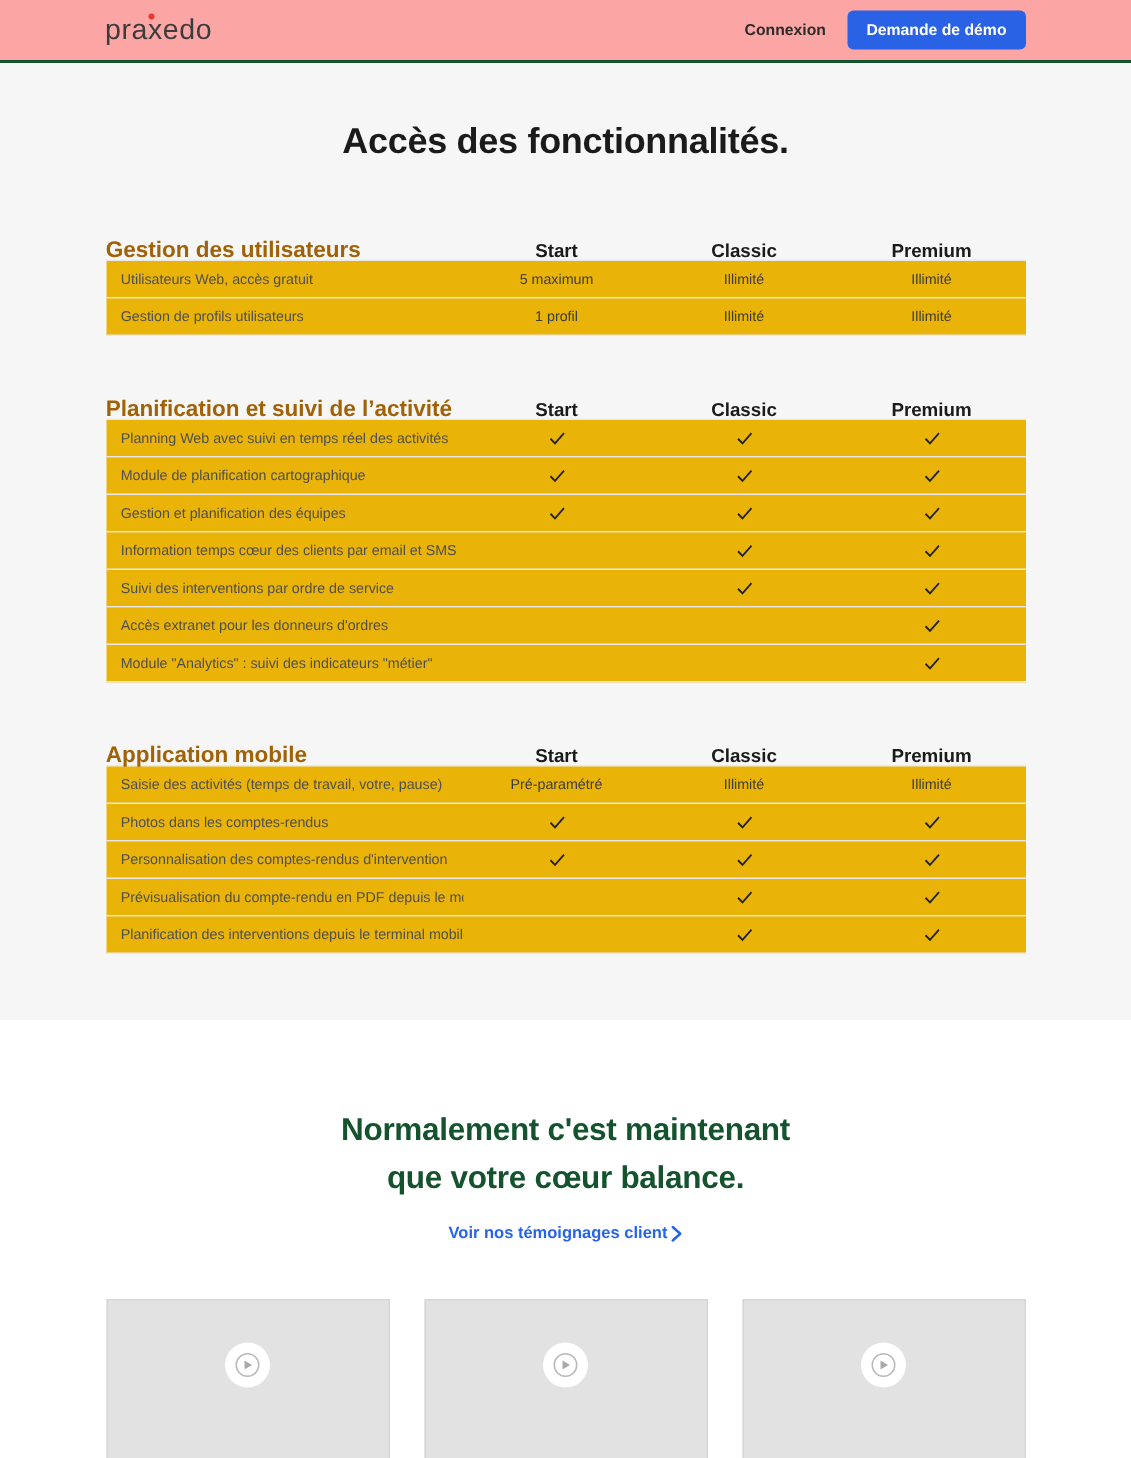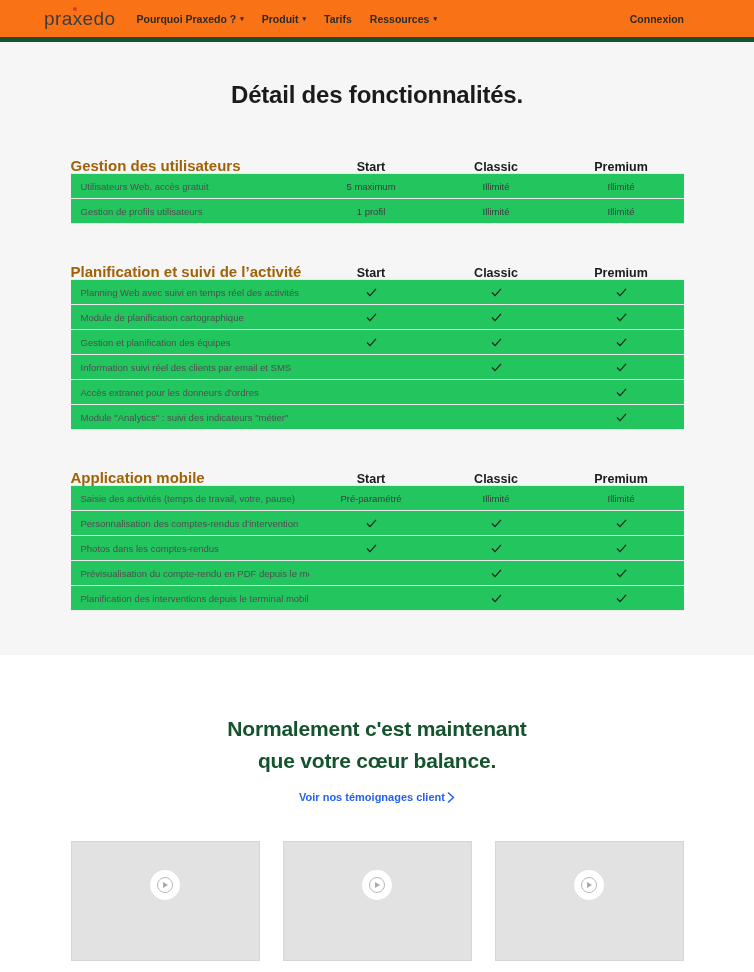--- a/index.html
+++ b/index.html
@@ -1,21 +1,21 @@
 <!DOCTYPE html>
 <html><head>
 <meta charset="utf-8">
 <style>
   * { margin:0; padding:0; box-sizing:border-box; }
   html,body { width:754px; height:972px; overflow:hidden; background:#fff;
     font-family:"Liberation Sans", sans-serif; color:#222; }
 
   
-  .header { height:42px; background:#f97316; border-bottom:5px solid #14532d;
-    display:flex; align-items:center; padding:0 70px 0 44px; position:relative; }
+  .header { height:42px; background:#fca5a5; border-bottom:2px solid #14532d;
+    display:flex; align-items:center; padding:0 70px 0 70px; position:relative; }
   .logo { position:relative; font-size:19px; font-weight:400; color:#3c3c3c;
     letter-spacing:0.4px; cursor:pointer; line-height:1; }
   .logo-dot { position:absolute; width:4px; height:4px; border-radius:50%;
     background:#e8352e; left:29px; top:-2px; }
   .nav { display:flex; align-items:center; margin-left:12px; }
   .nav-item { display:flex; align-items:center; font-size:10.5px; font-weight:700;
     color:#2b2b2b; padding:0 9px; cursor:pointer; white-space:nowrap; }
   .caret { font-size:7px; color:#2b2b2b; margin-left:4px; line-height:1; }
   .header-right { margin-left:auto; display:flex; align-items:center; }
   .connexion { font-size:10.5px; font-weight:700; color:#2b2b2b; cursor:pointer; }
@@ -29,21 +29,21 @@
     color:#1b1b1b; letter-spacing:-0.2px; line-height:29px; margin-bottom:35px; }
   .container { width:613px; margin:0 auto; }
   .feature-table { margin-bottom:26px; }
   .feature-table:last-child { margin-bottom:0; }
   .table-head { display:flex; align-items:baseline; height:17px; margin-bottom:12px; }
   .table-title { flex:1; font-size:15px; font-weight:700; color:#a16207; }
   .plan-cols { display:flex;margin-top:16px; }
   .plan-col { width:125px; text-align:center; }
   .plan-name { font-size:12.5px; font-weight:700; color:#1b1b1b; }
   .rows { border-top:1px solid #e9e9e9; }
-  .row { display:flex; align-items:center; background:#22c55e; height:25px;
+  .row { display:flex; align-items:center; background:#eab308; height:25px;
     border-bottom:1px solid #e9e9e9; }
   .row-label { flex:1; font-size:9.5px; color:#4f4f4f; padding-left:10px;
     white-space:nowrap; overflow:hidden; }
   .cell { font-size:9.5px; color:#3c3c3c; display:flex; align-items:center;
     justify-content:center; }
 
   
   .testimonials { background:#fff; padding-top:58px; text-align:center; }
   .testimonials-heading { font-size:21px; font-weight:700; color:#14532d;
     line-height:32px; letter-spacing:-0.2px; }
@@ -62,44 +62,28 @@
     margin-left:1px; }
 </style>
 </head>
 <body>
 
 <div class="header">
   <div class="logo">
     <span>praxedo</span>
     <span class="logo-dot"></span>
   </div>
-  <nav class="nav" id="nav">
-      <div class="nav-item">
-        <span>Pourquoi Praxedo ?</span>
-        <span class="caret">▾</span>
-      </div>
-      <div class="nav-item">
-        <span>Produit</span>
-        <span class="caret">▾</span>
-      </div>
-      <div class="nav-item">
-        <span>Tarifs</span>
-      </div>
-      <div class="nav-item">
-        <span>Ressources</span>
-        <span class="caret">▾</span>
-      </div>
-    </nav>
   <div class="header-right">
     <span class="connexion">Connexion</span>
+    <button class="cta-btn">Demande de démo</button>
   </div>
 </div>
 
 <div class="features">
-  <h1 class="features-title">Détail des fonctionnalités.</h1>
+  <h1 class="features-title">Accès des fonctionnalités.</h1>
   <div class="container" id="tables">
   <section class="feature-table">
     <div class="table-head">
       <h2 class="table-title">Gestion des utilisateurs</h2>
       <div class="plan-cols">
             <div class="plan-col plan-name">Start</div>
             <div class="plan-col plan-name">Classic</div>
             <div class="plan-col plan-name">Premium</div>
           </div>
     </div>
@@ -177,21 +161,35 @@
                 <path d="M1 4.5 L4 7.6 L10 0.8" fill="none" stroke="#222" stroke-width="1.2"></path>
               </svg>
             </div>
             <div class="plan-col cell">
               <svg width="11" height="9" viewBox="0 0 11 9">
                 <path d="M1 4.5 L4 7.6 L10 0.8" fill="none" stroke="#222" stroke-width="1.2"></path>
               </svg>
             </div>
           </div>
           <div class="row">
-            <div class="row-label">Information suivi réel des clients par email et SMS</div>
+            <div class="row-label">Information temps cœur des clients par email et SMS</div>
+            <div class="plan-col cell"></div>
+            <div class="plan-col cell">
+              <svg width="11" height="9" viewBox="0 0 11 9">
+                <path d="M1 4.5 L4 7.6 L10 0.8" fill="none" stroke="#222" stroke-width="1.2"></path>
+              </svg>
+            </div>
+            <div class="plan-col cell">
+              <svg width="11" height="9" viewBox="0 0 11 9">
+                <path d="M1 4.5 L4 7.6 L10 0.8" fill="none" stroke="#222" stroke-width="1.2"></path>
+              </svg>
+            </div>
+          </div>
+          <div class="row">
+            <div class="row-label">Suivi des interventions par ordre de service</div>
             <div class="plan-col cell"></div>
             <div class="plan-col cell">
               <svg width="11" height="9" viewBox="0 0 11 9">
                 <path d="M1 4.5 L4 7.6 L10 0.8" fill="none" stroke="#222" stroke-width="1.2"></path>
               </svg>
             </div>
             <div class="plan-col cell">
               <svg width="11" height="9" viewBox="0 0 11 9">
                 <path d="M1 4.5 L4 7.6 L10 0.8" fill="none" stroke="#222" stroke-width="1.2"></path>
               </svg>
@@ -230,39 +228,39 @@
           </div>
     </div>
     <div class="rows">
           <div class="row">
             <div class="row-label">Saisie des activités (temps de travail, votre, pause)</div>
             <div class="plan-col cell">Pré-paramétré</div>
             <div class="plan-col cell">Illimité</div>
             <div class="plan-col cell">Illimité</div>
           </div>
           <div class="row">
+            <div class="row-label">Photos dans les comptes-rendus</div>
+            <div class="plan-col cell">
+              <svg width="11" height="9" viewBox="0 0 11 9">
+                <path d="M1 4.5 L4 7.6 L10 0.8" fill="none" stroke="#222" stroke-width="1.2"></path>
+              </svg>
+            </div>
+            <div class="plan-col cell">
+              <svg width="11" height="9" viewBox="0 0 11 9">
+                <path d="M1 4.5 L4 7.6 L10 0.8" fill="none" stroke="#222" stroke-width="1.2"></path>
+              </svg>
+            </div>
+            <div class="plan-col cell">
+              <svg width="11" height="9" viewBox="0 0 11 9">
+                <path d="M1 4.5 L4 7.6 L10 0.8" fill="none" stroke="#222" stroke-width="1.2"></path>
+              </svg>
+            </div>
+          </div>
+          <div class="row">
             <div class="row-label">Personnalisation des comptes-rendus d'intervention</div>
-            <div class="plan-col cell">
-              <svg width="11" height="9" viewBox="0 0 11 9">
-                <path d="M1 4.5 L4 7.6 L10 0.8" fill="none" stroke="#222" stroke-width="1.2"></path>
-              </svg>
-            </div>
-            <div class="plan-col cell">
-              <svg width="11" height="9" viewBox="0 0 11 9">
-                <path d="M1 4.5 L4 7.6 L10 0.8" fill="none" stroke="#222" stroke-width="1.2"></path>
-              </svg>
-            </div>
-            <div class="plan-col cell">
-              <svg width="11" height="9" viewBox="0 0 11 9">
-                <path d="M1 4.5 L4 7.6 L10 0.8" fill="none" stroke="#222" stroke-width="1.2"></path>
-              </svg>
-            </div>
-          </div>
-          <div class="row">
-            <div class="row-label">Photos dans les comptes-rendus</div>
             <div class="plan-col cell">
               <svg width="11" height="9" viewBox="0 0 11 9">
                 <path d="M1 4.5 L4 7.6 L10 0.8" fill="none" stroke="#222" stroke-width="1.2"></path>
               </svg>
             </div>
             <div class="plan-col cell">
               <svg width="11" height="9" viewBox="0 0 11 9">
                 <path d="M1 4.5 L4 7.6 L10 0.8" fill="none" stroke="#222" stroke-width="1.2"></path>
               </svg>
             </div>

